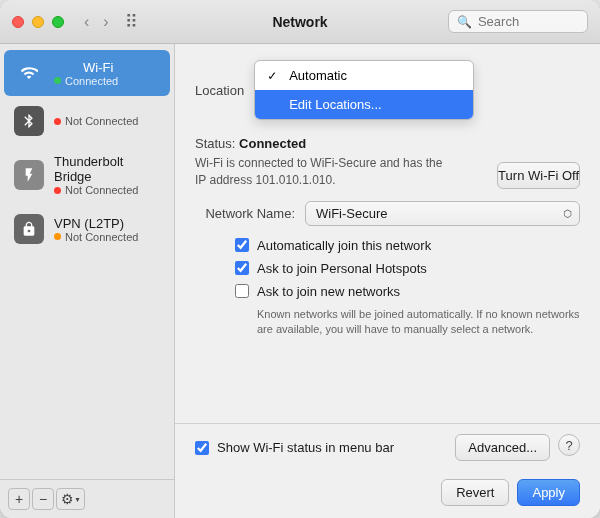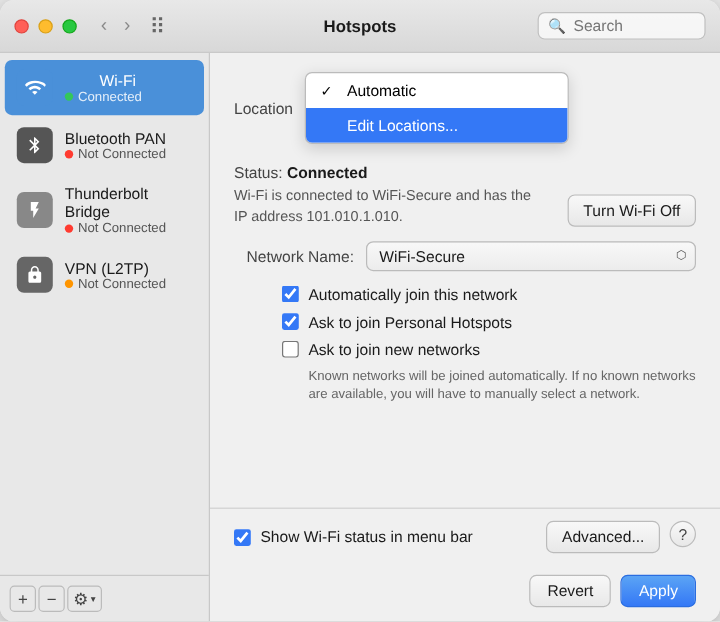--- a/index.html
+++ b/index.html
@@ -312,21 +312,21 @@
       font-size: 12px;
       color: #555;
       max-width: 260px;
       line-height: 1.4;
     }
 
     .turn-off-btn {
       background: linear-gradient(to bottom, #f8f8f8, #e8e8e8);
       border: 1px solid #bbb;
       border-radius: 6px;
-      padding: 5px 12px;
+      padding: 5px 0;
       font-size: 13px;
       cursor: pointer;
       white-space: nowrap;
       color: #1a1a1a;
     }
 
     
     .field-row {
       display: flex;
       align-items: center;
@@ -487,21 +487,21 @@
     <div class="traffic-lights">
       <div class="traffic-light close"></div>
       <div class="traffic-light minimize"></div>
       <div class="traffic-light maximize"></div>
     </div>
     <div class="nav-buttons">
       <button class="nav-btn">‹</button>
       <button class="nav-btn">›</button>
     </div>
     <button class="grid-btn">⠿</button>
-    <span class="titlebar-title">Hotspots</span>
+    <span class="titlebar-title">Network</span>
     <div class="search-box">
       <span class="search-icon">🔍</span>
       <input class="search-input" type="text" placeholder="Search" style="">
     </div>
   </div>
 
   <div class="main-content">
 
     <div class="sidebar">
       <div class="sidebar-list">
@@ -521,21 +521,20 @@
           </div>
         </div>
 
         <div class="sidebar-item">
           <div class="sidebar-icon bluetooth">
             <svg width="16" height="18" viewBox="0 0 24 24" fill="white">
               <path d="M17.71 7.71L12 2h-1v7.59L6.41 5 5 6.41 10.59 12 5 17.59 6.41 19 11 14.41V22h1l5.71-5.71-4.3-4.29 4.3-4.29zM13 5.83l1.88 1.88L13 9.59V5.83zm1.88 10.46L13 18.17v-3.76l1.88 1.88z"></path>
             </svg>
           </div>
           <div class="sidebar-item-info">
-            <span class="sidebar-item-name">Bluetooth PAN</span>
             <span class="sidebar-item-status">
               <span class="status-dot not-connected"></span>
               <span>Not Connected</span>
             </span>
           </div>
         </div>
 
         <div class="sidebar-item">
           <div class="sidebar-icon thunderbolt">
             <svg width="16" height="18" viewBox="0 0 24 24" fill="white">

